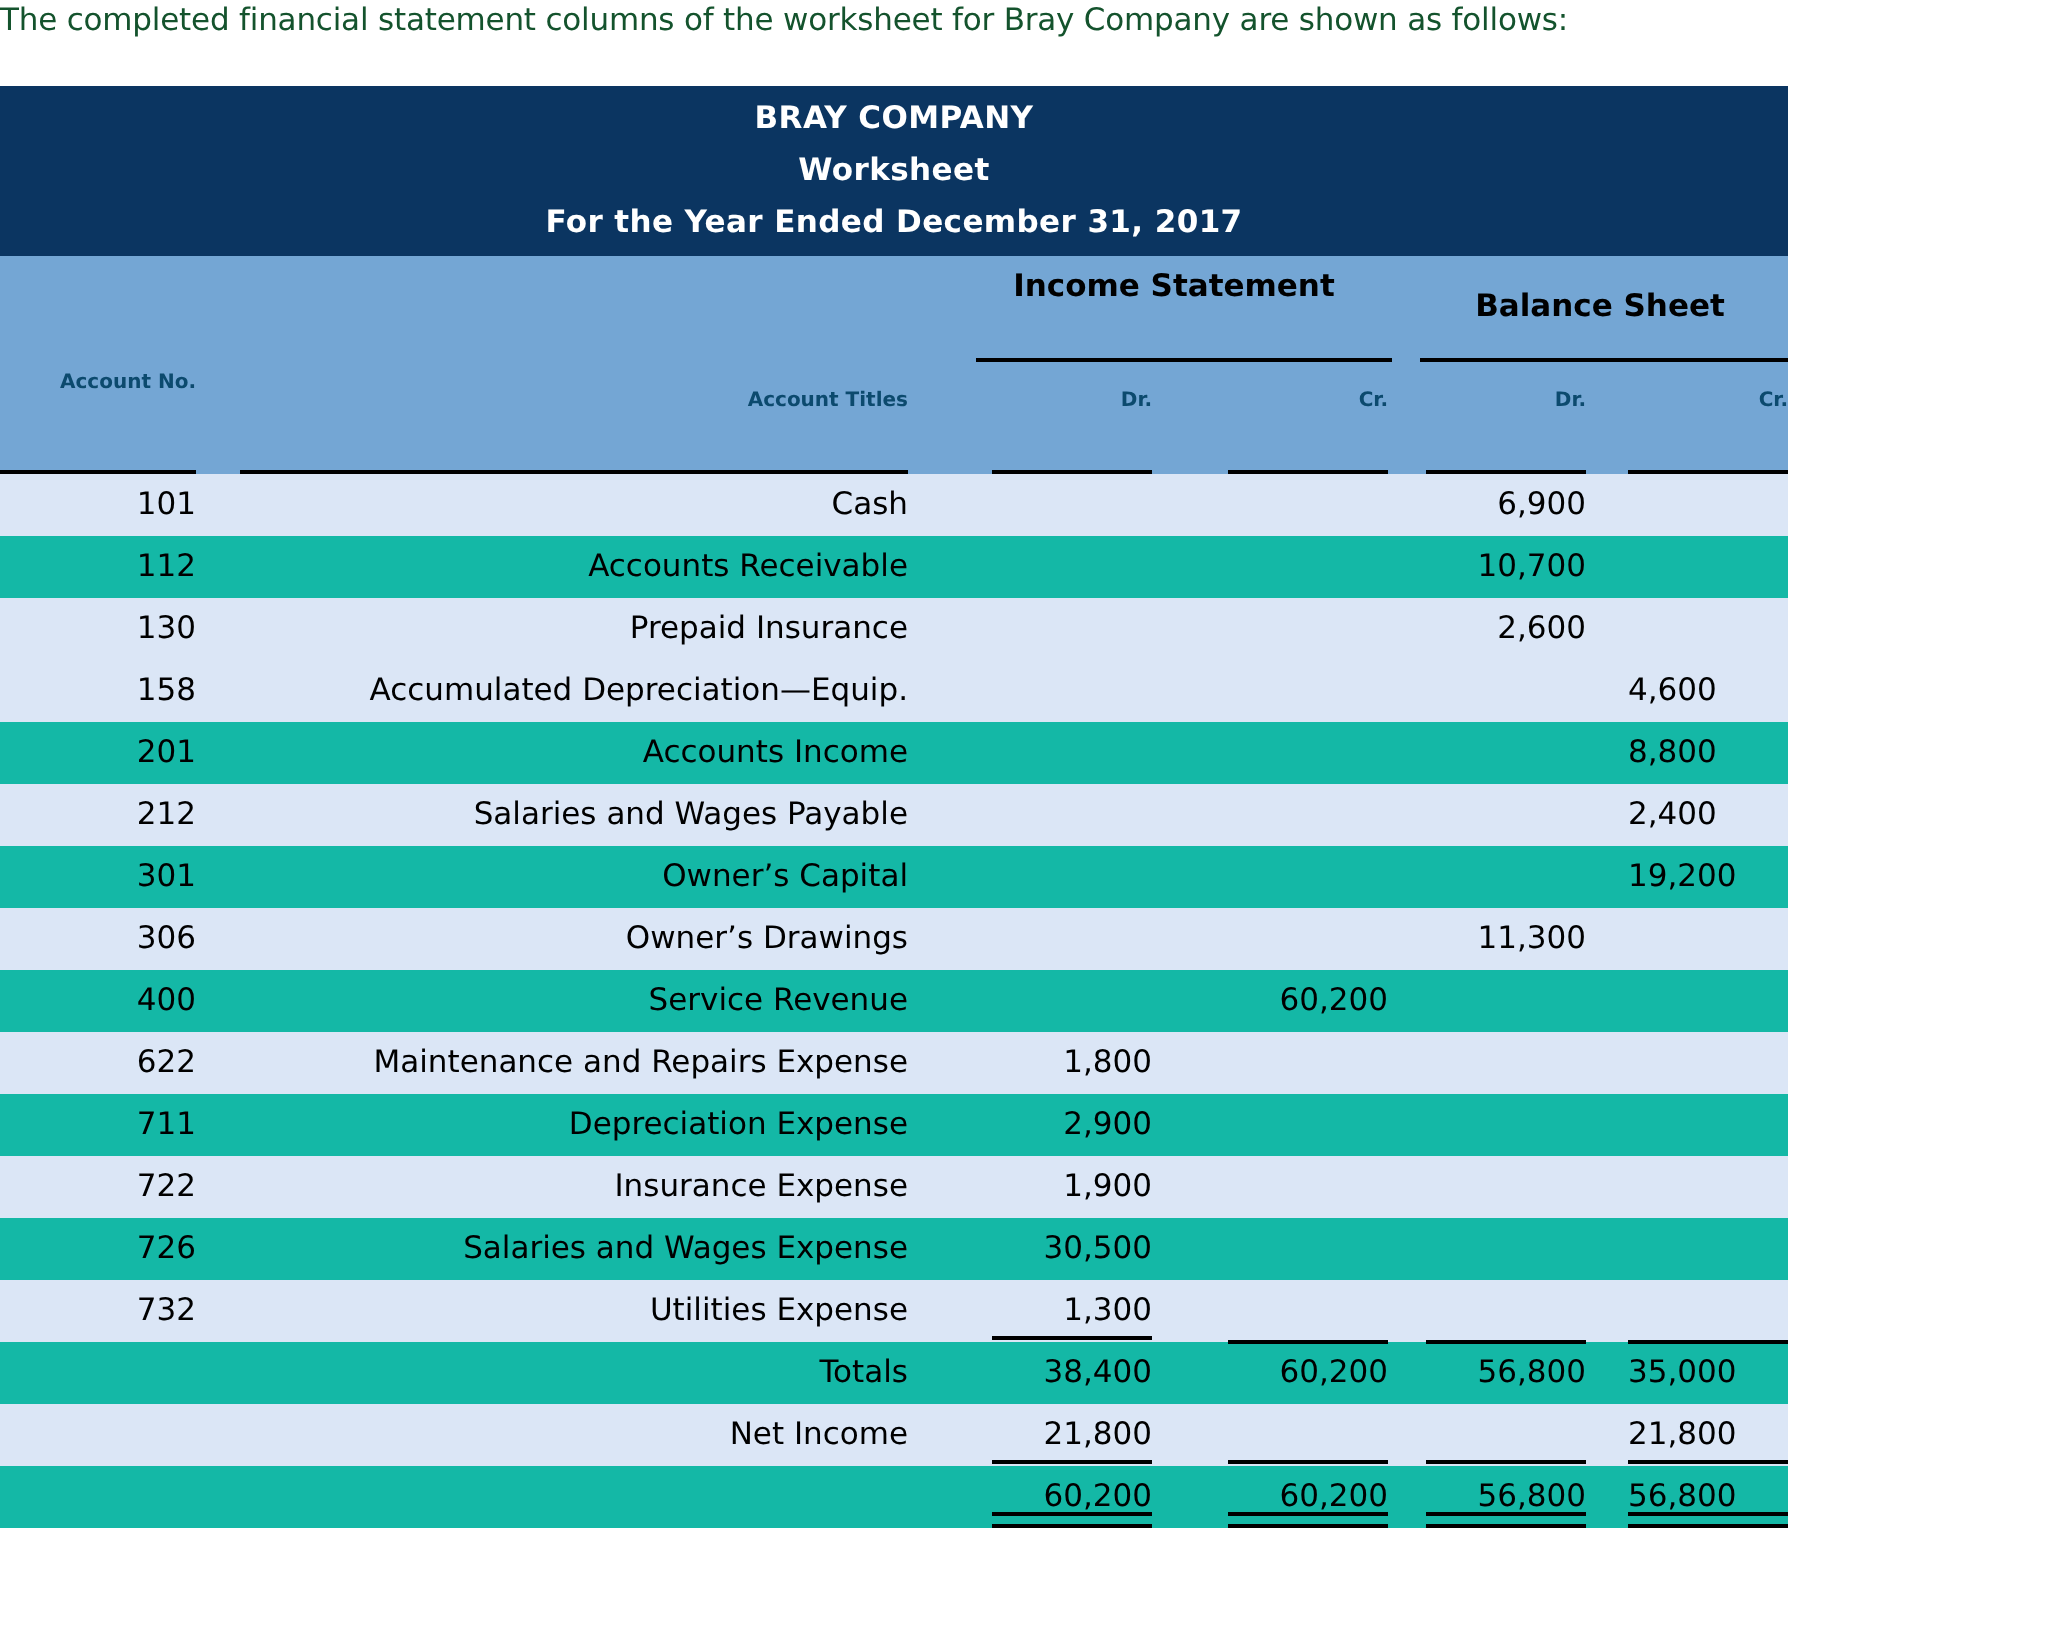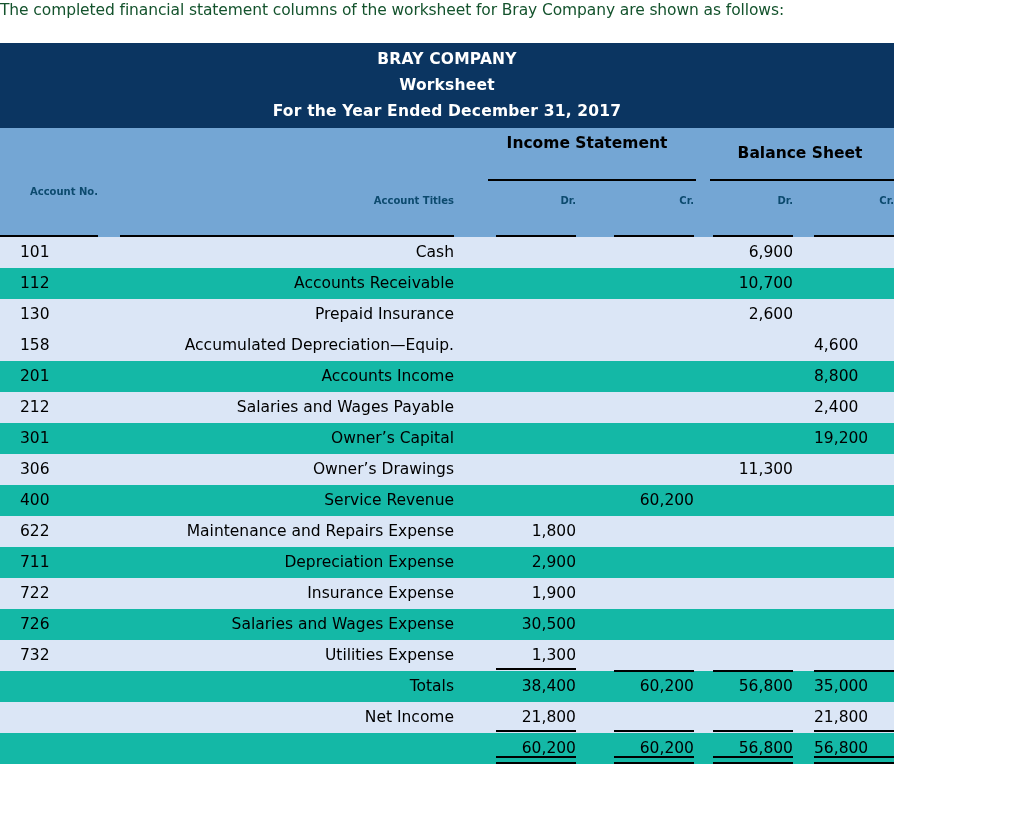--- a/index.html
+++ b/index.html
@@ -130,21 +130,21 @@
 
   .cell {
     position: absolute;
     top: 0;
     height: 31px;
     line-height: 31px;
     font-size: 15.5px;
     color: #000000;
     white-space: nowrap;
   }
-  .c-no     { left: 20px;   width: 96px;  text-align: left; }
+  .c-no     { left: 2px;   width: 96px;  text-align: right; }
   .c-title  { left: 120px; width: 334px; text-align: right; }
   .c-isdr   { left: 496px; width: 80px;  text-align: right; }
   .c-iscr   { left: 614px; width: 80px;  text-align: right; }
   .c-bsdr   { left: 713px; width: 80px;  text-align: right; }
   .c-bscr   { left: 814px; width: 80px;  text-align: left; }
 
   .c-title.center { }
 
   
   .cell.rule-under::after {

